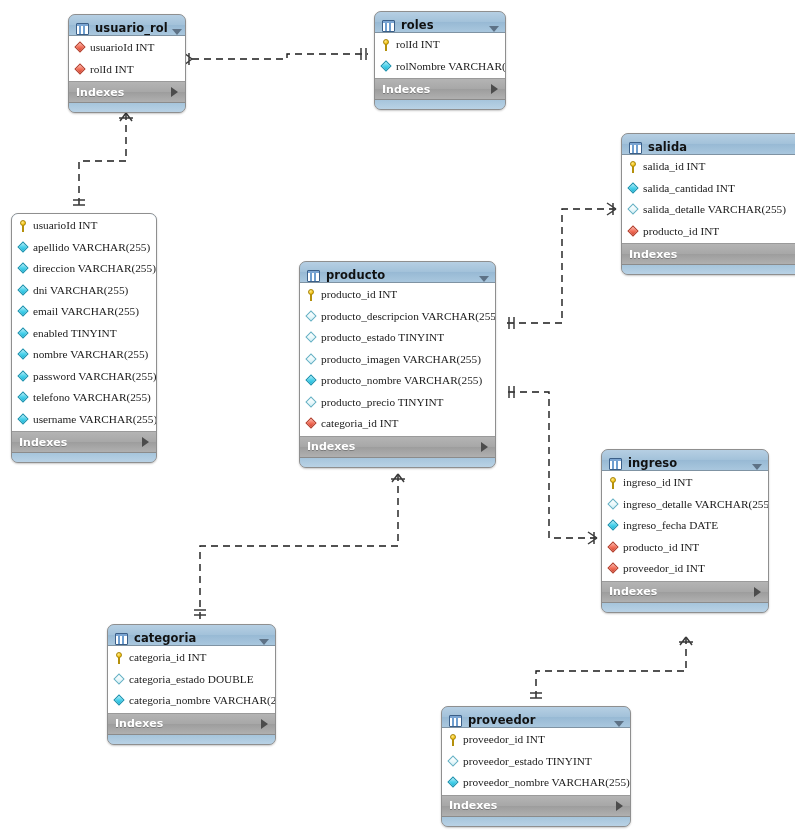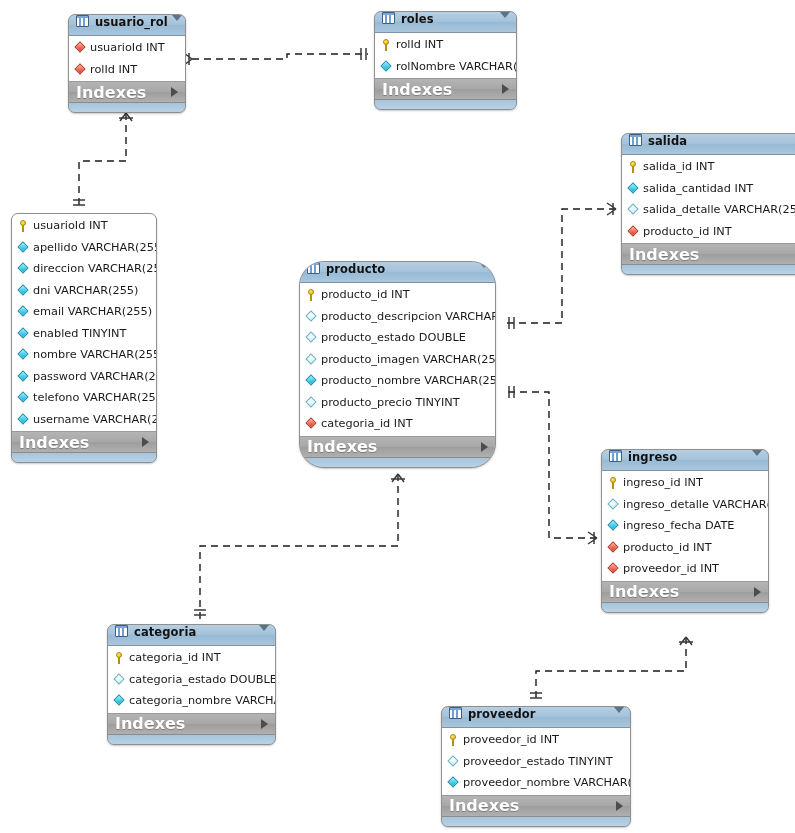--- a/index.html
+++ b/index.html
@@ -26,21 +26,21 @@
     background: #a8c6dd;
     box-shadow: 0 1px 2px rgba(0,0,0,0.22);
     z-index: 5;
     overflow: hidden;
   }
   .tbl-header {
     position: relative;
     height: 21px;
     box-sizing: border-box;
     display: flex;
-    align-items: flex-start;
+    align-items: flex-end;
     padding: 0 6px 0 7px;
     background: linear-gradient(to bottom, #b6cfe3 0%, #a3c2da 48%, #97b9d4 50%, #a9c7de 100%);
     border-bottom: 1px solid #7f93a3;
     border-radius: 6px 6px 0 0;
   }
   .tbl-icon {
     width: 13px;
     height: 12px;
     box-sizing: border-box;
     margin-right: 6px;
@@ -74,20 +74,21 @@
     border-right: 5px solid transparent;
     border-top: 6px solid #5e7286;
     flex: 0 0 auto;
     margin-left: 4px;
   }
 
   .tbl-fields {
     background: #ffffff;
     border-bottom: 1px solid #9a9a9a;
     padding: 1px 8px 1px 0;
+    font-family: Liberation Serif, serif;
   }
   .field-row {
     display: flex;
     align-items: center;
     height: 21.5px;
     padding: 0 4px 0 5px;
     white-space: nowrap;
   }
   .field-label {
     font-size: 11.3px;
@@ -153,21 +154,21 @@
   .tbl-indexes {
     height: 20px;
     display: flex;
     align-items: center;
     padding: 0 7px 0 7px;
     background: linear-gradient(to bottom, #b4b4b4 0%, #a7a7a7 50%, #9d9d9d 51%, #b0b0b0 100%);
     border-bottom: 1px solid #8b8b8b;
   }
   .idx-label {
     flex: 1 1 auto;
-    font-size: 16px;
+    font-size: 11px;
     font-weight: bold;
     color: #ffffff;
     text-shadow: 0 1px 0 rgba(0,0,0,0.25);
   }
   .idx-arrow {
     width: 0; height: 0;
     border-top: 5px solid transparent;
     border-bottom: 5px solid transparent;
     border-left: 7px solid #4c4c4c;
     flex: 0 0 auto;
@@ -257,21 +258,21 @@
           <span class="gly gly-dia gly-fk"></span>
           <span class="field-label">rolId INT</span>
         </div>
       </div>
       <div class="tbl-indexes">
         <span class="idx-label">Indexes</span>
         <span class="idx-arrow"></span>
       </div>
       <div class="tbl-foot"></div>
     </div>
-    <div class="table-box" style="left: 374px; top: 11px; width: 143px;">
+    <div class="table-box" style="left: 374px; top: 11px; width: 132px;">
       <div class="tbl-header">
         <span class="tbl-icon"></span>
         <span class="tbl-title">roles</span>
         <span class="tbl-collapse"></span>
       </div>
       <div class="tbl-fields">
         <div class="field-row">
           <span class="gly gly-pk"></span>
           <span class="field-label">rolId INT</span>
         </div>
@@ -358,38 +359,38 @@
           <span class="gly gly-dia gly-nn"></span>
           <span class="field-label">username VARCHAR(255)</span>
         </div>
       </div>
       <div class="tbl-indexes">
         <span class="idx-label">Indexes</span>
         <span class="idx-arrow"></span>
       </div>
       <div class="tbl-foot"></div>
     </div>
-    <div class="table-box" style="left: 299px; top: 261px; width: 197px; border-radius: 25px;">
+    <div class="table-box" style="left: 299px; top: 261px; width: 197px;">
       <div class="tbl-header">
         <span class="tbl-icon"></span>
         <span class="tbl-title">producto</span>
         <span class="tbl-collapse"></span>
       </div>
       <div class="tbl-fields">
         <div class="field-row">
           <span class="gly gly-pk"></span>
           <span class="field-label">producto_id INT</span>
         </div>
         <div class="field-row">
           <span class="gly gly-dia gly-null"></span>
           <span class="field-label">producto_descripcion VARCHAR(255)</span>
         </div>
         <div class="field-row">
           <span class="gly gly-dia gly-null"></span>
-          <span class="field-label">producto_estado DOUBLE</span>
+          <span class="field-label">producto_estado TINYINT</span>
         </div>
         <div class="field-row">
           <span class="gly gly-dia gly-null"></span>
           <span class="field-label">producto_imagen VARCHAR(255)</span>
         </div>
         <div class="field-row">
           <span class="gly gly-dia gly-nn"></span>
           <span class="field-label">producto_nombre VARCHAR(255)</span>
         </div>
         <div class="field-row">

